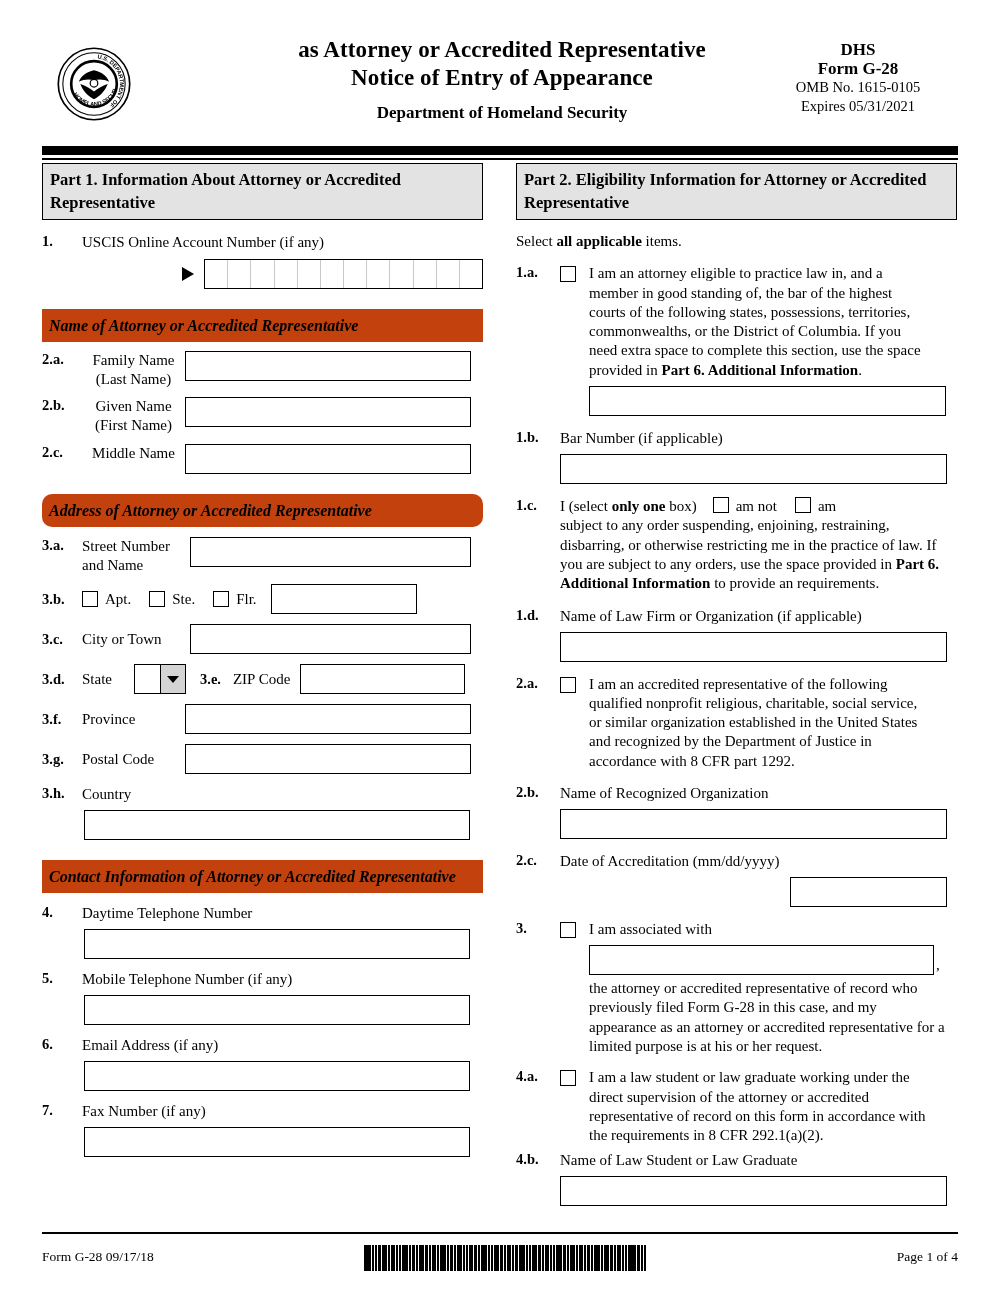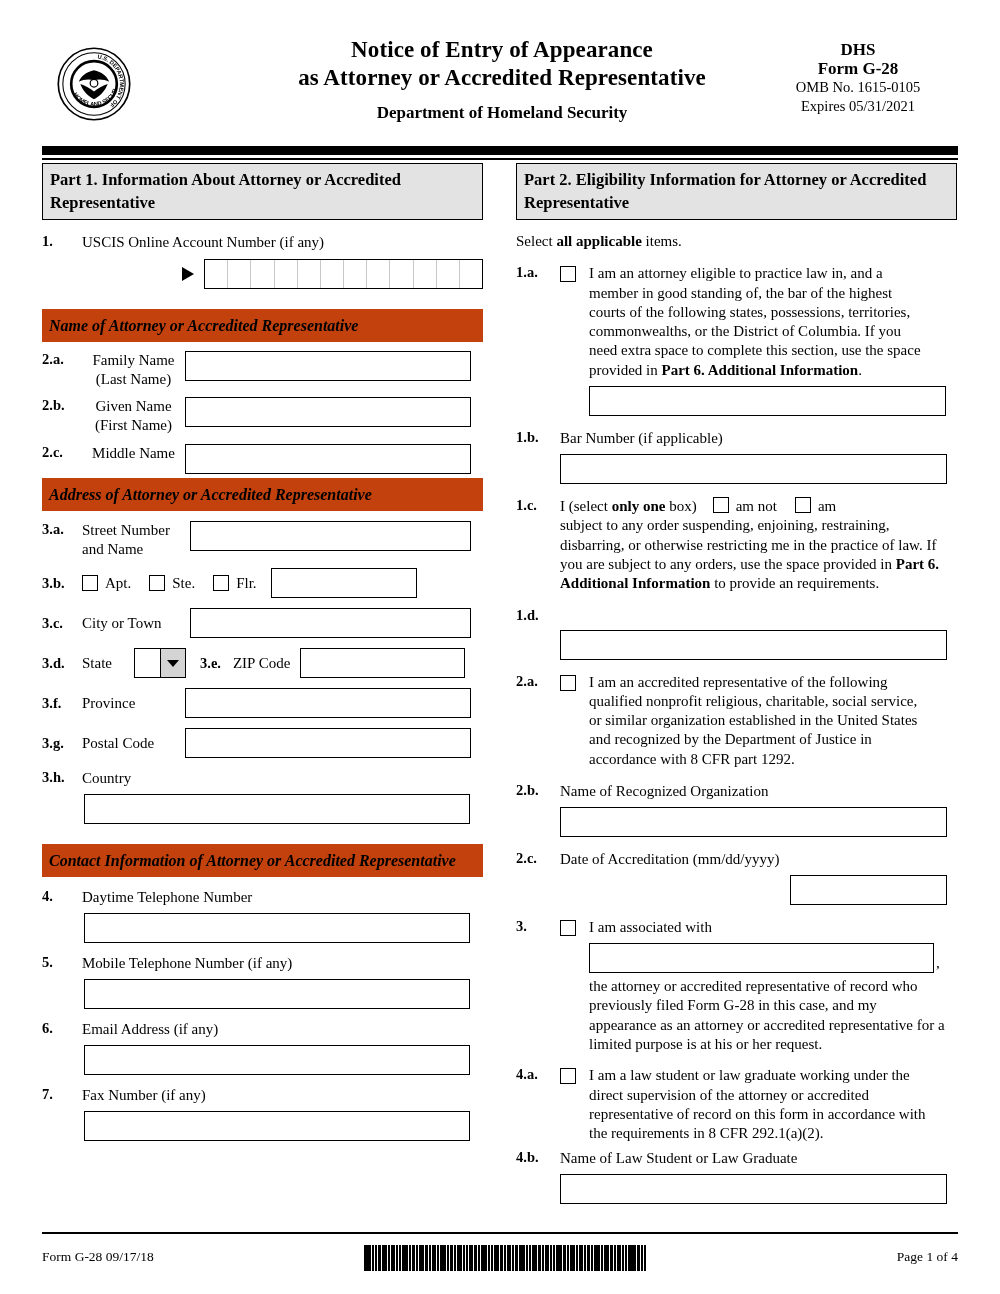--- a/index.html
+++ b/index.html
@@ -265,22 +265,22 @@
           <textPath href="#sealtop" startOffset="4%">U.S. DEPARTMENT OF</textPath>
         </text>
         <path id="sealbot" d="M20 58 a32 32 0 0 0 60 0" fill="none"></path>
         <text font-family="'Liberation Sans', sans-serif" font-size="7.5" font-weight="bold" fill="#000">
           <textPath href="#sealbot" startOffset="8%">HOMELAND SECURITY</textPath>
         </text>
       </svg>
     </div>
 
     <div class="title-block">
+      <div class="title-line">as Attorney or Accredited Representative</div>
       <div class="title-line">Notice of Entry of Appearance</div>
-      <div class="title-line">as Attorney or Accredited Representative</div>
       <div class="subtitle-line">Department of Homeland Security</div>
     </div>
 
     <div class="dhs-block">
       <div class="dhs-big">DHS</div>
       <div class="dhs-big">Form G-28</div>
       <div class="dhs-small">OMB No. 1615-0105</div>
       <div class="dhs-small">Expires 05/31/2021</div>
     </div>
   </div>
@@ -335,21 +335,21 @@
         </div>
         <div class="box" style="width:286px;"></div>
       </div>
 
       <div class="row" style="margin-top:9px;">
         <div class="num l-num">2.c.</div>
         <div class="lbl l-lbl-w">Middle Name</div>
         <div class="box" style="width:286px;"></div>
       </div>
 
-      <div class="sub-header" style="margin-top:4px;">Address of Attorney or Accredited Representative</div>
+      <div class="sub-header" style="margin-top:20px;border-radius:10px;">Address of Attorney or Accredited Representative</div>
 
       <div class="row" style="margin-top:10px;">
         <div class="num l-num">3.a.</div>
         <div class="lbl" style="width:108px;">
           <div>Street Number</div>
           <div>and Name</div>
         </div>
         <div class="box" style="width:281px;"></div>
       </div>
 
@@ -453,20 +453,21 @@
       <div class="row" style="margin-top:13px;">
         <div class="num r-num">1.c.</div>
         <div style="width:390px;">
           <div class="para"><span>I (select </span><span class="b">only one</span><span> box)</span><span style="display:inline-block;width:16px;"></span><span class="cbx"></span><span style="margin-left:7px;">am not</span><span style="display:inline-block;width:18px;"></span><span class="cbx"></span><span style="margin-left:7px;">am</span></div>
           <div class="para"><span>subject to any order suspending, enjoining, restraining, disbarring, or otherwise restricting me in the practice of law.  If you are subject to any orders, use the space provided in </span><span class="b">Part 6. Additional Information</span><span> to provide an requirements.</span></div>
         </div>
       </div>
 
       <div class="row" style="margin-top:13px;">
         <div class="num r-num">1.d.</div>
+        <div class="lbl">Name of Law Firm or Organization (if applicable)</div>
       </div>
       <div class="box" style="width:387px; margin-left:44px; margin-top:6px;"></div>
 
       <div class="row" style="margin-top:13px;">
         <div class="num r-num">2.a.</div>
         <div style="flex:0 0 auto; padding-top:2px;"><span class="cbx"></span></div>
         <div class="para" style="margin-left:13px; width:340px;">I am an accredited representative of the following qualified nonprofit religious, charitable, social service, or similar organization established in the United States and recognized by the Department of Justice in accordance with 8 CFR part 1292.</div>
       </div>
 
       <div class="row" style="margin-top:13px;">

